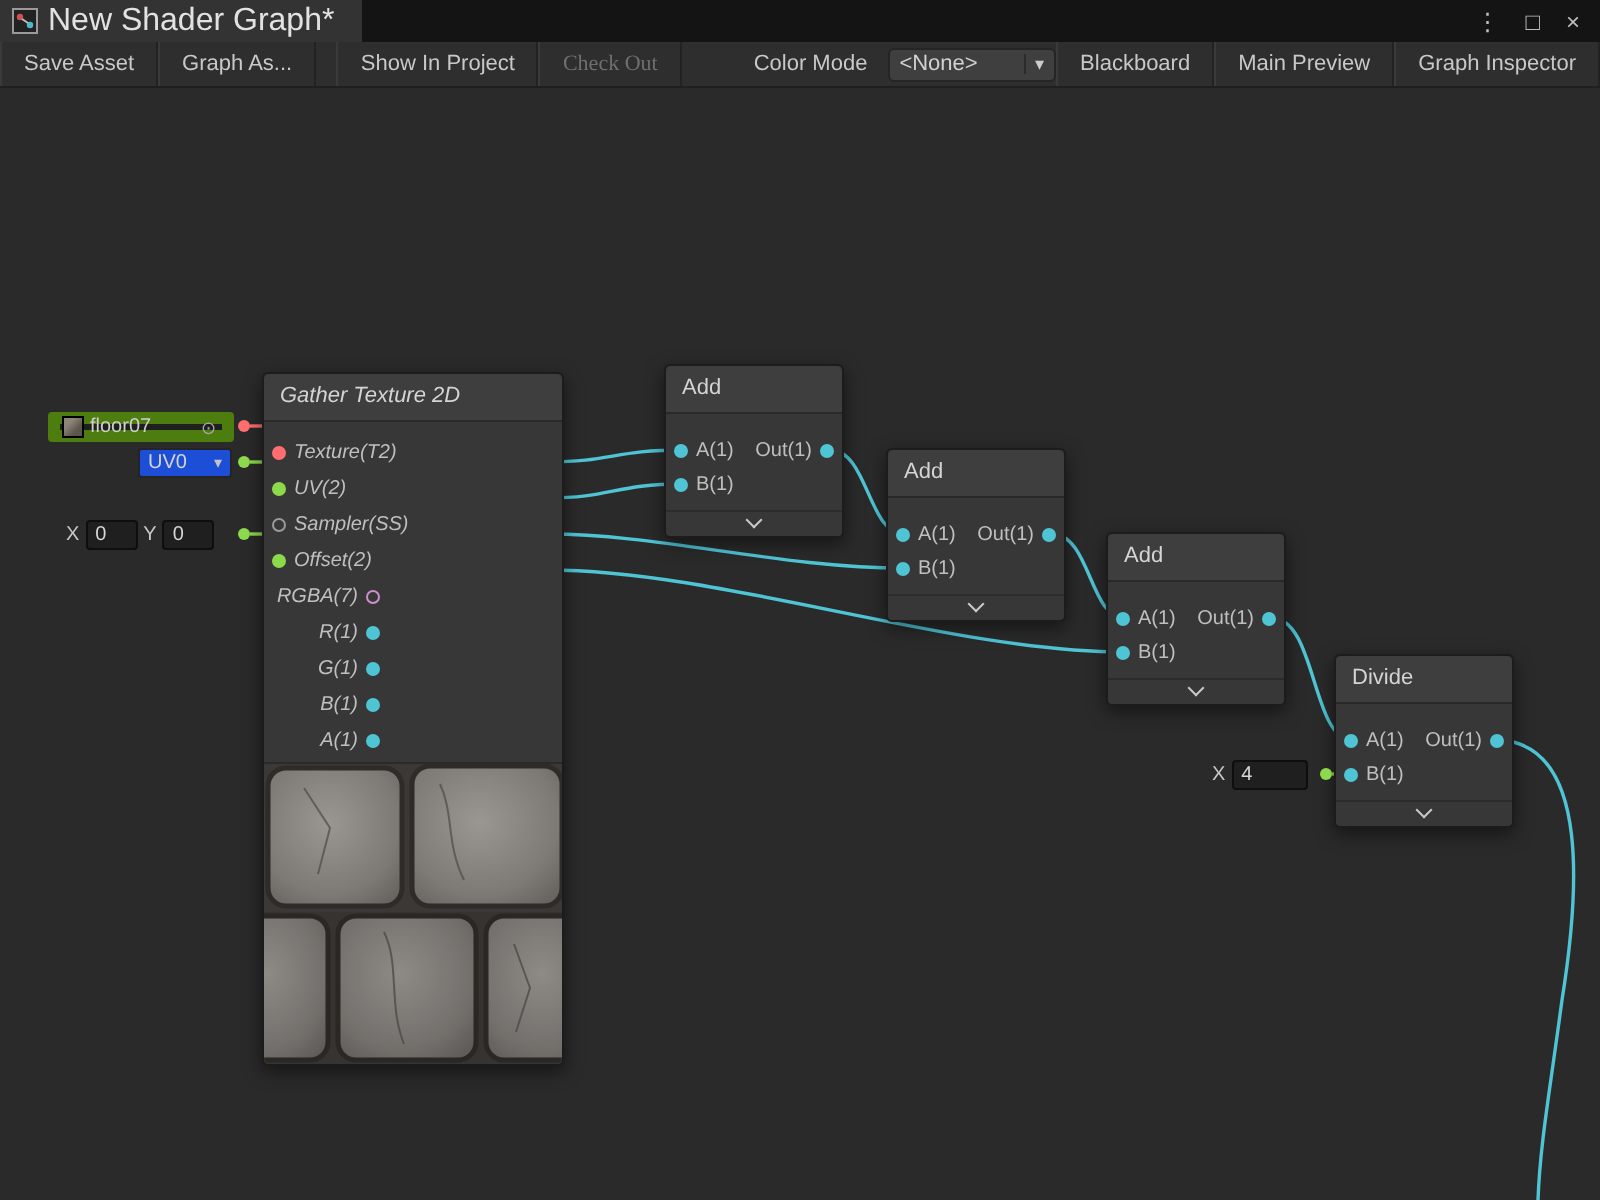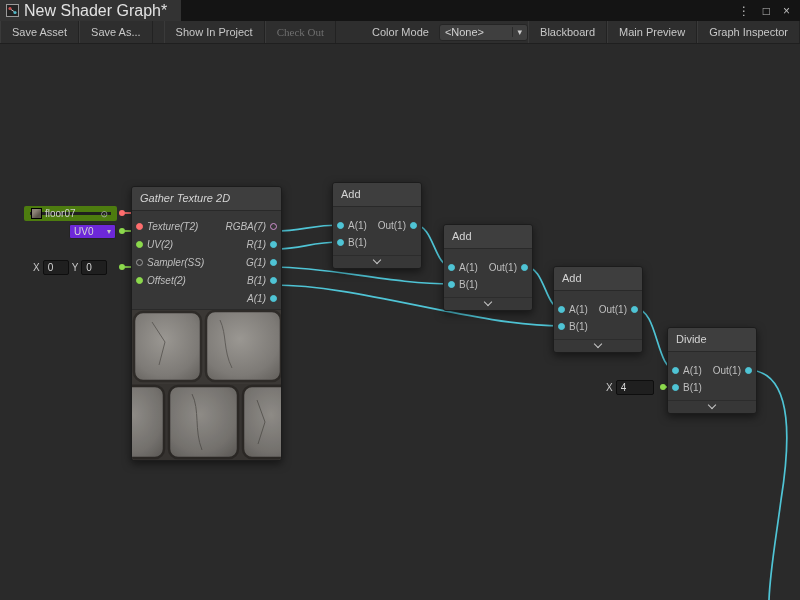--- a/index.html
+++ b/index.html
@@ -41,21 +41,21 @@
   .e-vec { stroke:#8cd94c; }
   .e-tex { stroke:#ff6e6e; }
 
   
   .node { position:absolute; background:#373737; border:1px solid #1c1c1c;
           border-radius:3px; box-shadow:0 3px 9px rgba(0,0,0,.5); z-index:2; }
   .ntitle { height:24px; line-height:23px; padding:0 8px; background:#3e3e3e;
             border-bottom:1px solid #292929; color:#d4d4d4; font-size:11px;
             border-radius:3px 3px 0 0; white-space:nowrap; }
   .nbody { display:flex; }
-  .gbody { padding:6px 0 2px; }
+  .gbody { padding:6px 0 2px;flex-direction:column; }
   .mbody { padding:10px 0 4px; }
   .incol { flex:1; }
   .outcol-g { width:62px; }
   .outcol-m { width:46px; }
   .prow { display:flex; align-items:center; gap:4px; padding-left:4px; }
   .gbody .prow { height:18px; }
   .mbody .prow { height:17px; }
   .prow.o { justify-content:flex-end; padding-left:0; padding-right:4px; }
   .plabel { font-size:10px; color:#bfbfbf; white-space:nowrap; }
   .port { width:7px; height:7px; border-radius:50%; border:1px solid #888; flex:none; }
@@ -71,21 +71,21 @@
   .preview { height:151px; border-top:1px solid #2a2a2a; overflow:hidden;
              border-radius:0 0 3px 3px; background:#45423f; }
 
   
   .wfield { position:absolute; height:15px; background:#1f1f1f; border:6px solid #4d7c0f;
             border-radius:2px; display:flex; align-items:center; font-size:10px;
             color:#cfcfcf; z-index:2; }
   .thumb { width:11px; height:11px; margin:0 3px 0 1px; border:1px solid #000;
            background:linear-gradient(135deg,#8d8478 30%,#5c554b 70%); flex:none; }
   .picker { margin-left:auto; padding-right:3px; color:#a8a8a8; font-size:9px; }
-  .uvdd { position:absolute; height:15px; background:#6d28d9; border:1px solid #242424;
+  .uvdd { position:absolute; height:15px; background:#1d4ed8; border:1px solid #242424;
           border-radius:2px; display:flex; align-items:center; justify-content:space-between;
           padding:0 4px; font-size:10px; color:#d6d6d6; z-index:2; }
   .uvdd .arr { font-size:8px; color:#c4c4c4; }
   .vecw { position:absolute; display:flex; align-items:center; gap:3px; z-index:2;
           font-size:10px; color:#c8c8c8; }
   .numbox { height:15px; background:#1f1f1f; border:1px solid #0e0e0e; border-radius:2px;
             display:flex; align-items:center; padding-left:4px; color:#d6d6d6; }
   .pdot { position:absolute; width:6px; height:6px; border-radius:50%; z-index:2; }
   .d-vec { background:#8cd94c; }
   .d-tex { background:#ff6e6e; }
@@ -323,21 +323,21 @@
   </div>
   <div class="wincontrols">
     <span>⋮</span>
     <span>□</span>
     <span>×</span>
   </div>
 </div>
 
 <div class="toolbar">
   <div class="tbtn">Save Asset</div>
-  <div class="tbtn">Save As...</div>
+  <div class="tbtn">Graph As...</div>
   <div class="gap12"></div>
   <div class="tbtn">Show In Project</div>
   <div class="tbtn disabled">Check Out</div>
   <div class="cmlabel">Color Mode</div>
   <div class="dd">
     <span>&lt;None&gt;</span>
     <span class="arr">▾</span>
   </div>
   <div class="rgrp">
     <div class="tbtn">Blackboard</div>

